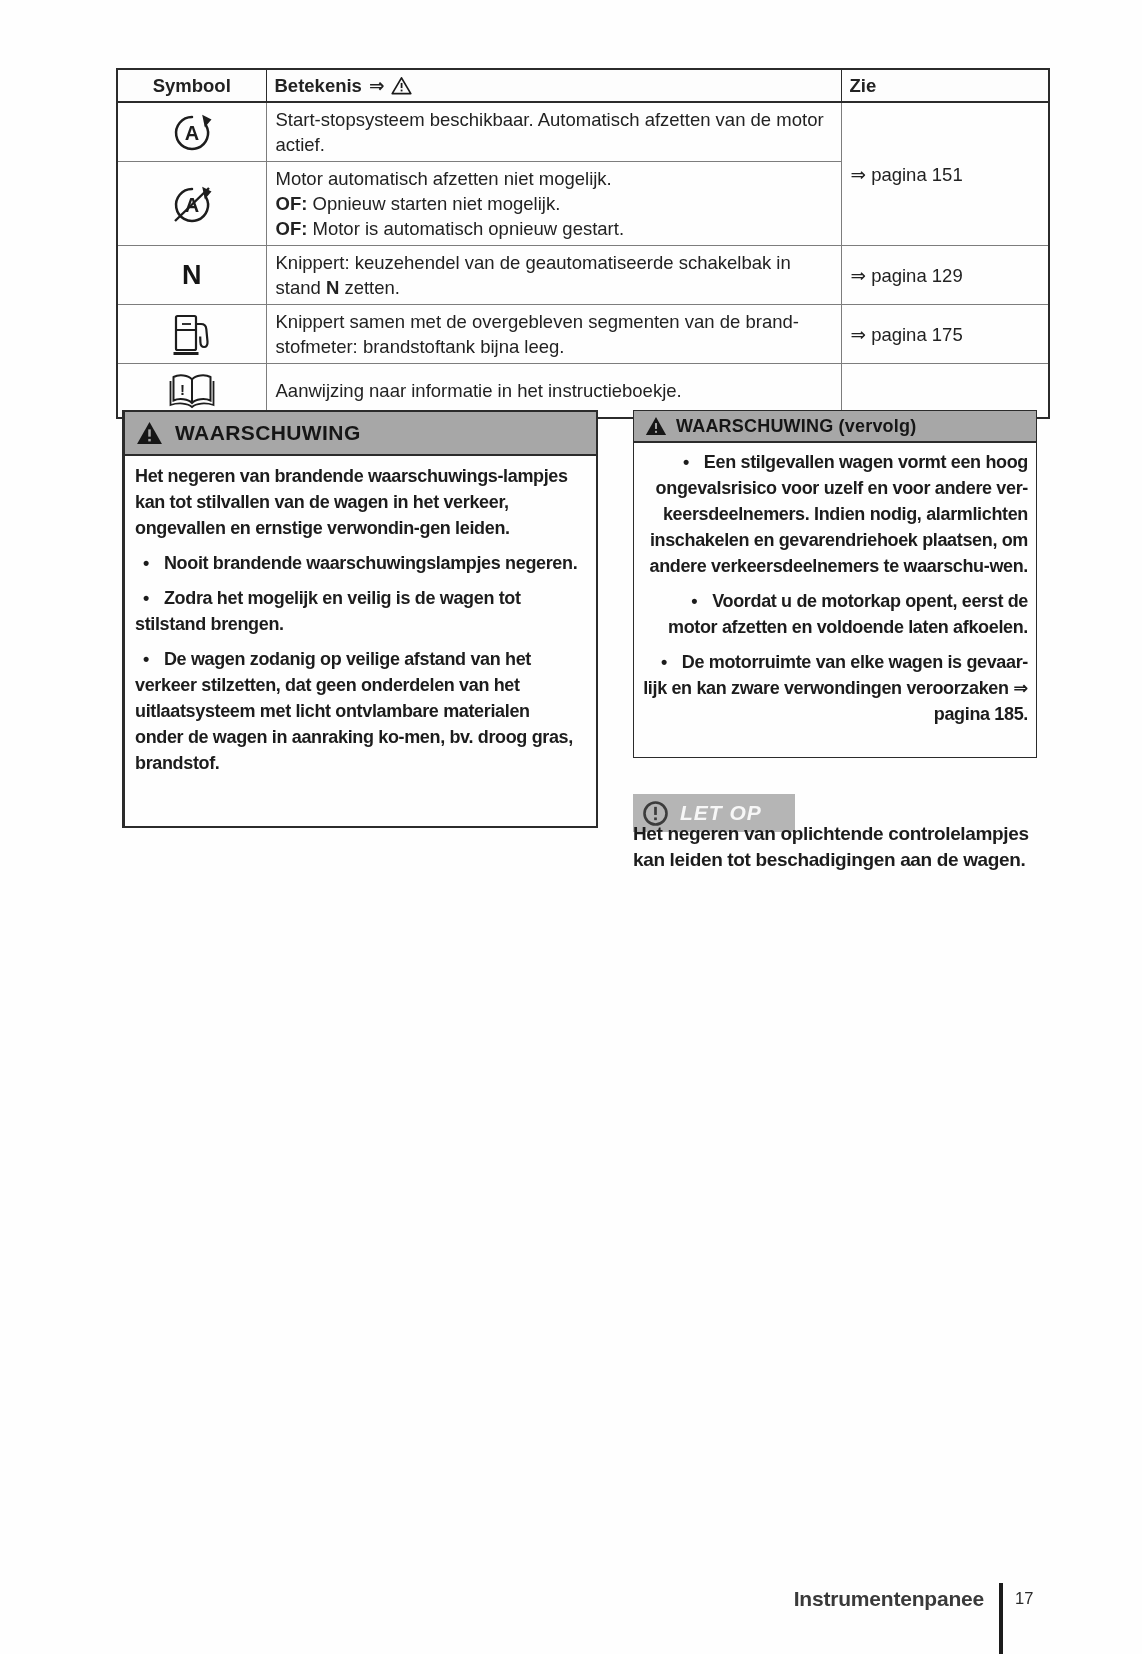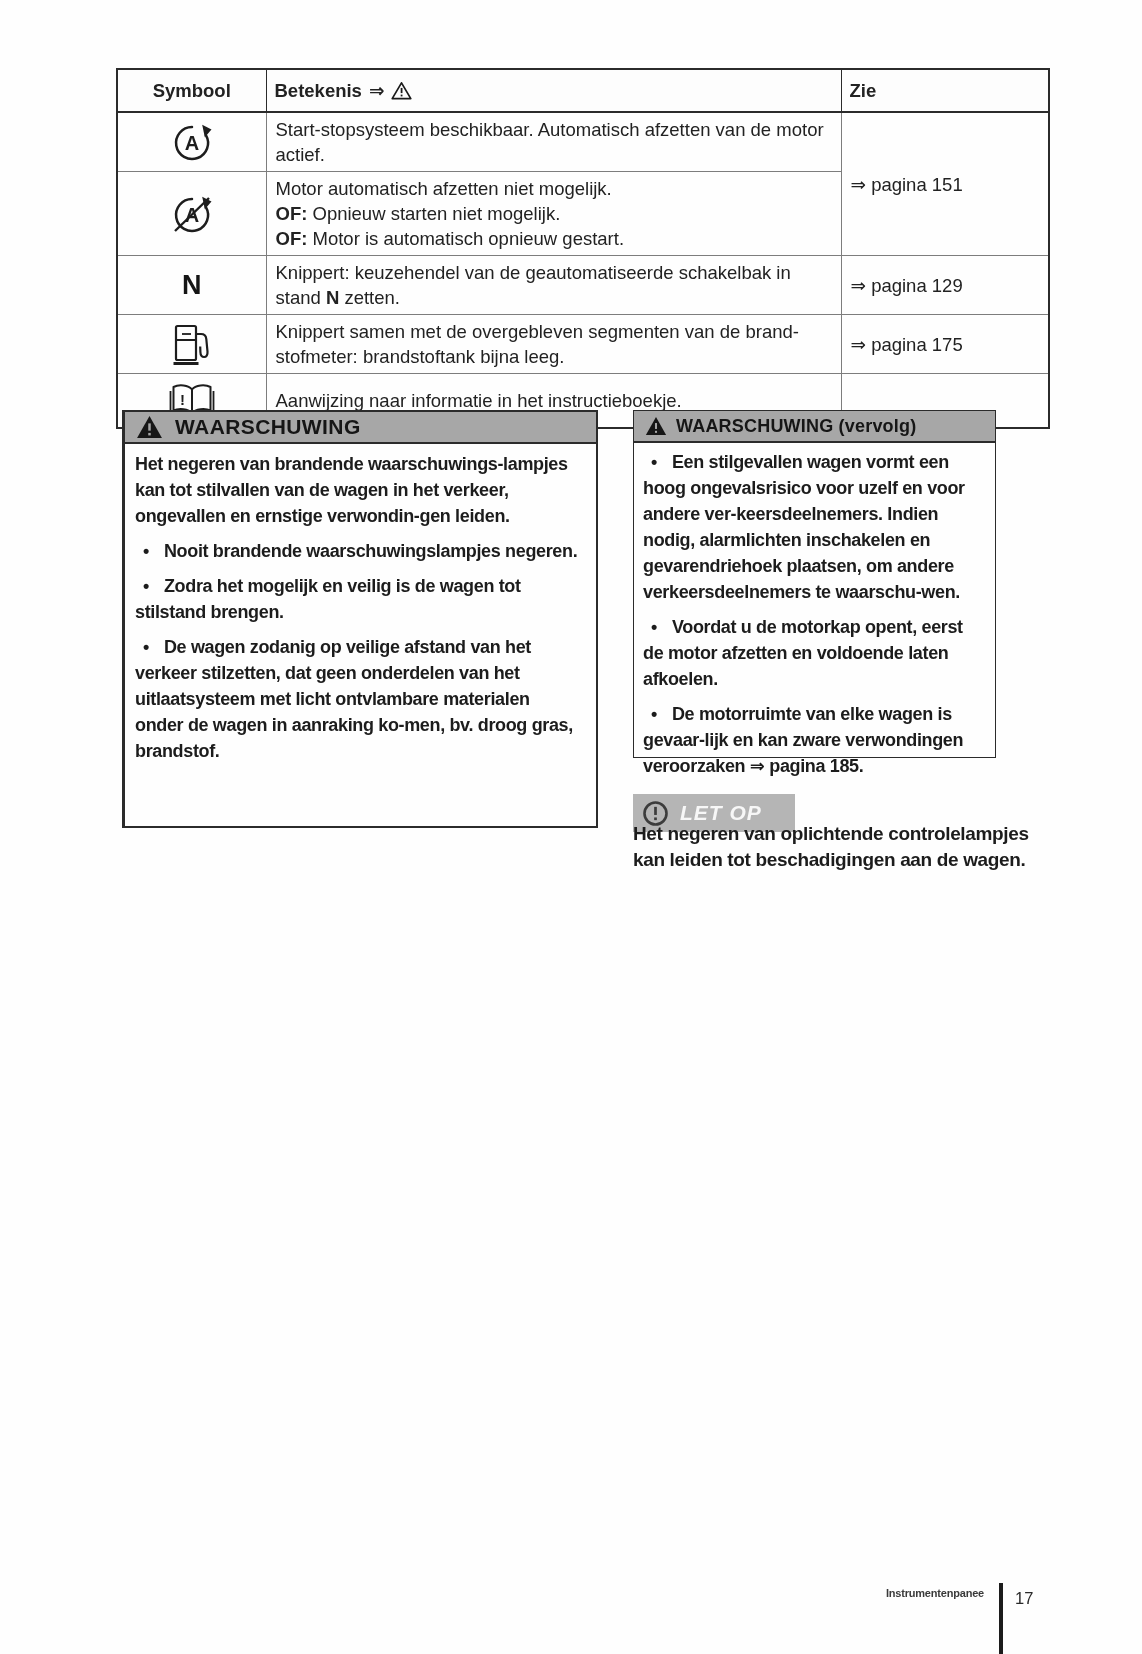--- a/index.html
+++ b/index.html
@@ -10,58 +10,58 @@
   }
   *{margin:0;padding:0;box-sizing:border-box;}
   html,body{background:#e9e9e9;}
   body{font-family:"Liberation Sans","DejaVu Sans",sans-serif;}
   .page{position:relative;width:1142px;height:1654px;background:#fefefe;margin:0 auto;overflow:hidden;color:var(--text-dark);}
 
   
   .sym-table{position:absolute;left:116px;top:68px;width:932px;border-collapse:collapse;table-layout:fixed;
              font-size:18.5px;line-height:25px;color:#222;}
   .sym-table col.c1{width:149px;} .sym-table col.c2{width:575px;} .sym-table col.c3{width:208px;}
-  .sym-table th{height:43px;font-size:18.5px;font-weight:bold;text-align:left;padding:2px 8px;
+  .sym-table th{height:33px;font-size:18.5px;font-weight:bold;text-align:left;padding:2px 8px;
                 border:1.6px solid var(--border-dark);border-bottom:2.4px solid var(--border-dark);background:#fdfdfd;}
   .sym-table th.th-sym{text-align:center;}
   .sym-table td{border:1px solid #7d7d7d;vertical-align:middle;padding:4px 9px;}
   .sym-table{border:2.2px solid var(--border-dark);}
   .sym-table td.sym{text-align:center;padding:2px;}
   .sym-table tr.r1{height:52px;} .sym-table tr.r2{height:77px;} .sym-table tr.r3{height:53px;}
   .sym-table tr.r4{height:54px;margin-top:36px;} .sym-table tr.r5{height:54px;}
   .th-mean-inner{display:flex;align-items:center;gap:7px;}
   .n-letter{font-size:27px;font-weight:bold;color:#151515;}
   .zie{white-space:nowrap;border-radius:27px;}
 
   
   .warn-box{position:absolute;border:2.4px solid var(--border-dark);background:#fefefe;}
   .warn-left{left:122px;top:410px;width:476px;height:418px;border-left-width:3.5px;}
-  .warn-right{left:633px;top:410px;width:363px;height:348px;border-width:1.8px;}
+  .warn-right{left:633px;top:410px;width:404px;height:348px;border-width:1.8px;text-align:right;}
   .warn-head{display:flex;align-items:center;gap:12px;background:var(--bar-gray);
              border-bottom:2px solid var(--border-dark);padding-left:11px;}
-  .warn-left .warn-head{height:32px;}
+  .warn-left .warn-head{height:44px;}
   .warn-right .warn-head{height:32px;gap:9px;}
   .warn-title{font-weight:bold;color:#161616;}
   .warn-left .warn-title{font-size:21px;letter-spacing:.4px;}
   .warn-right .warn-title{font-size:18px;letter-spacing:.2px;}
   .warn-body{padding:7px 14px 0 10px;font-size:18px;font-weight:bold;line-height:26px;
              letter-spacing:-.35px;color:#1c1c1c;}
   .warn-right .warn-body{padding:6px 8px 0 9px;}
   .warn-body p{margin:0 0 9px 0;}
   .bu{display:inline-block;margin:0 15px 0 8px;}
 
   
   .note-bar{position:absolute;left:633px;top:794px;width:162px;height:38px;background:var(--note-gray);
             display:flex;align-items:center;gap:11px;padding-left:9px;}
   .note-title{font-size:21px;font-weight:bold;font-style:italic;color:#f7f7f7;letter-spacing:1px;}
   .note-body{position:absolute;left:633px;top:821px;width:421px;font-size:19px;font-weight:bold;
              line-height:26px;letter-spacing:-.35px;color:#1c1c1c;}
 
   
-  .footer-section{position:absolute;right:158px;top:1587px;font-size:11px;font-weight:bold;color:#3a3a3a;letter-spacing:-.2px;}
+  .footer-section{position:absolute;right:158px;top:1587px;font-size:21px;font-weight:bold;color:#3a3a3a;letter-spacing:-.2px;}
   .footer-rule{position:absolute;left:999px;top:1583px;width:3.5px;height:71px;background:#1c1c1c;}
   .footer-page{position:absolute;left:1015px;top:1589px;font-size:16.5px;color:#2a2a2a;}
 
   .icon{display:inline-block;vertical-align:middle;}
   svg text{font-family:"Liberation Sans","DejaVu Sans",sans-serif;}
 </style>
 </head>
 <body>
 
 <div class="page">

